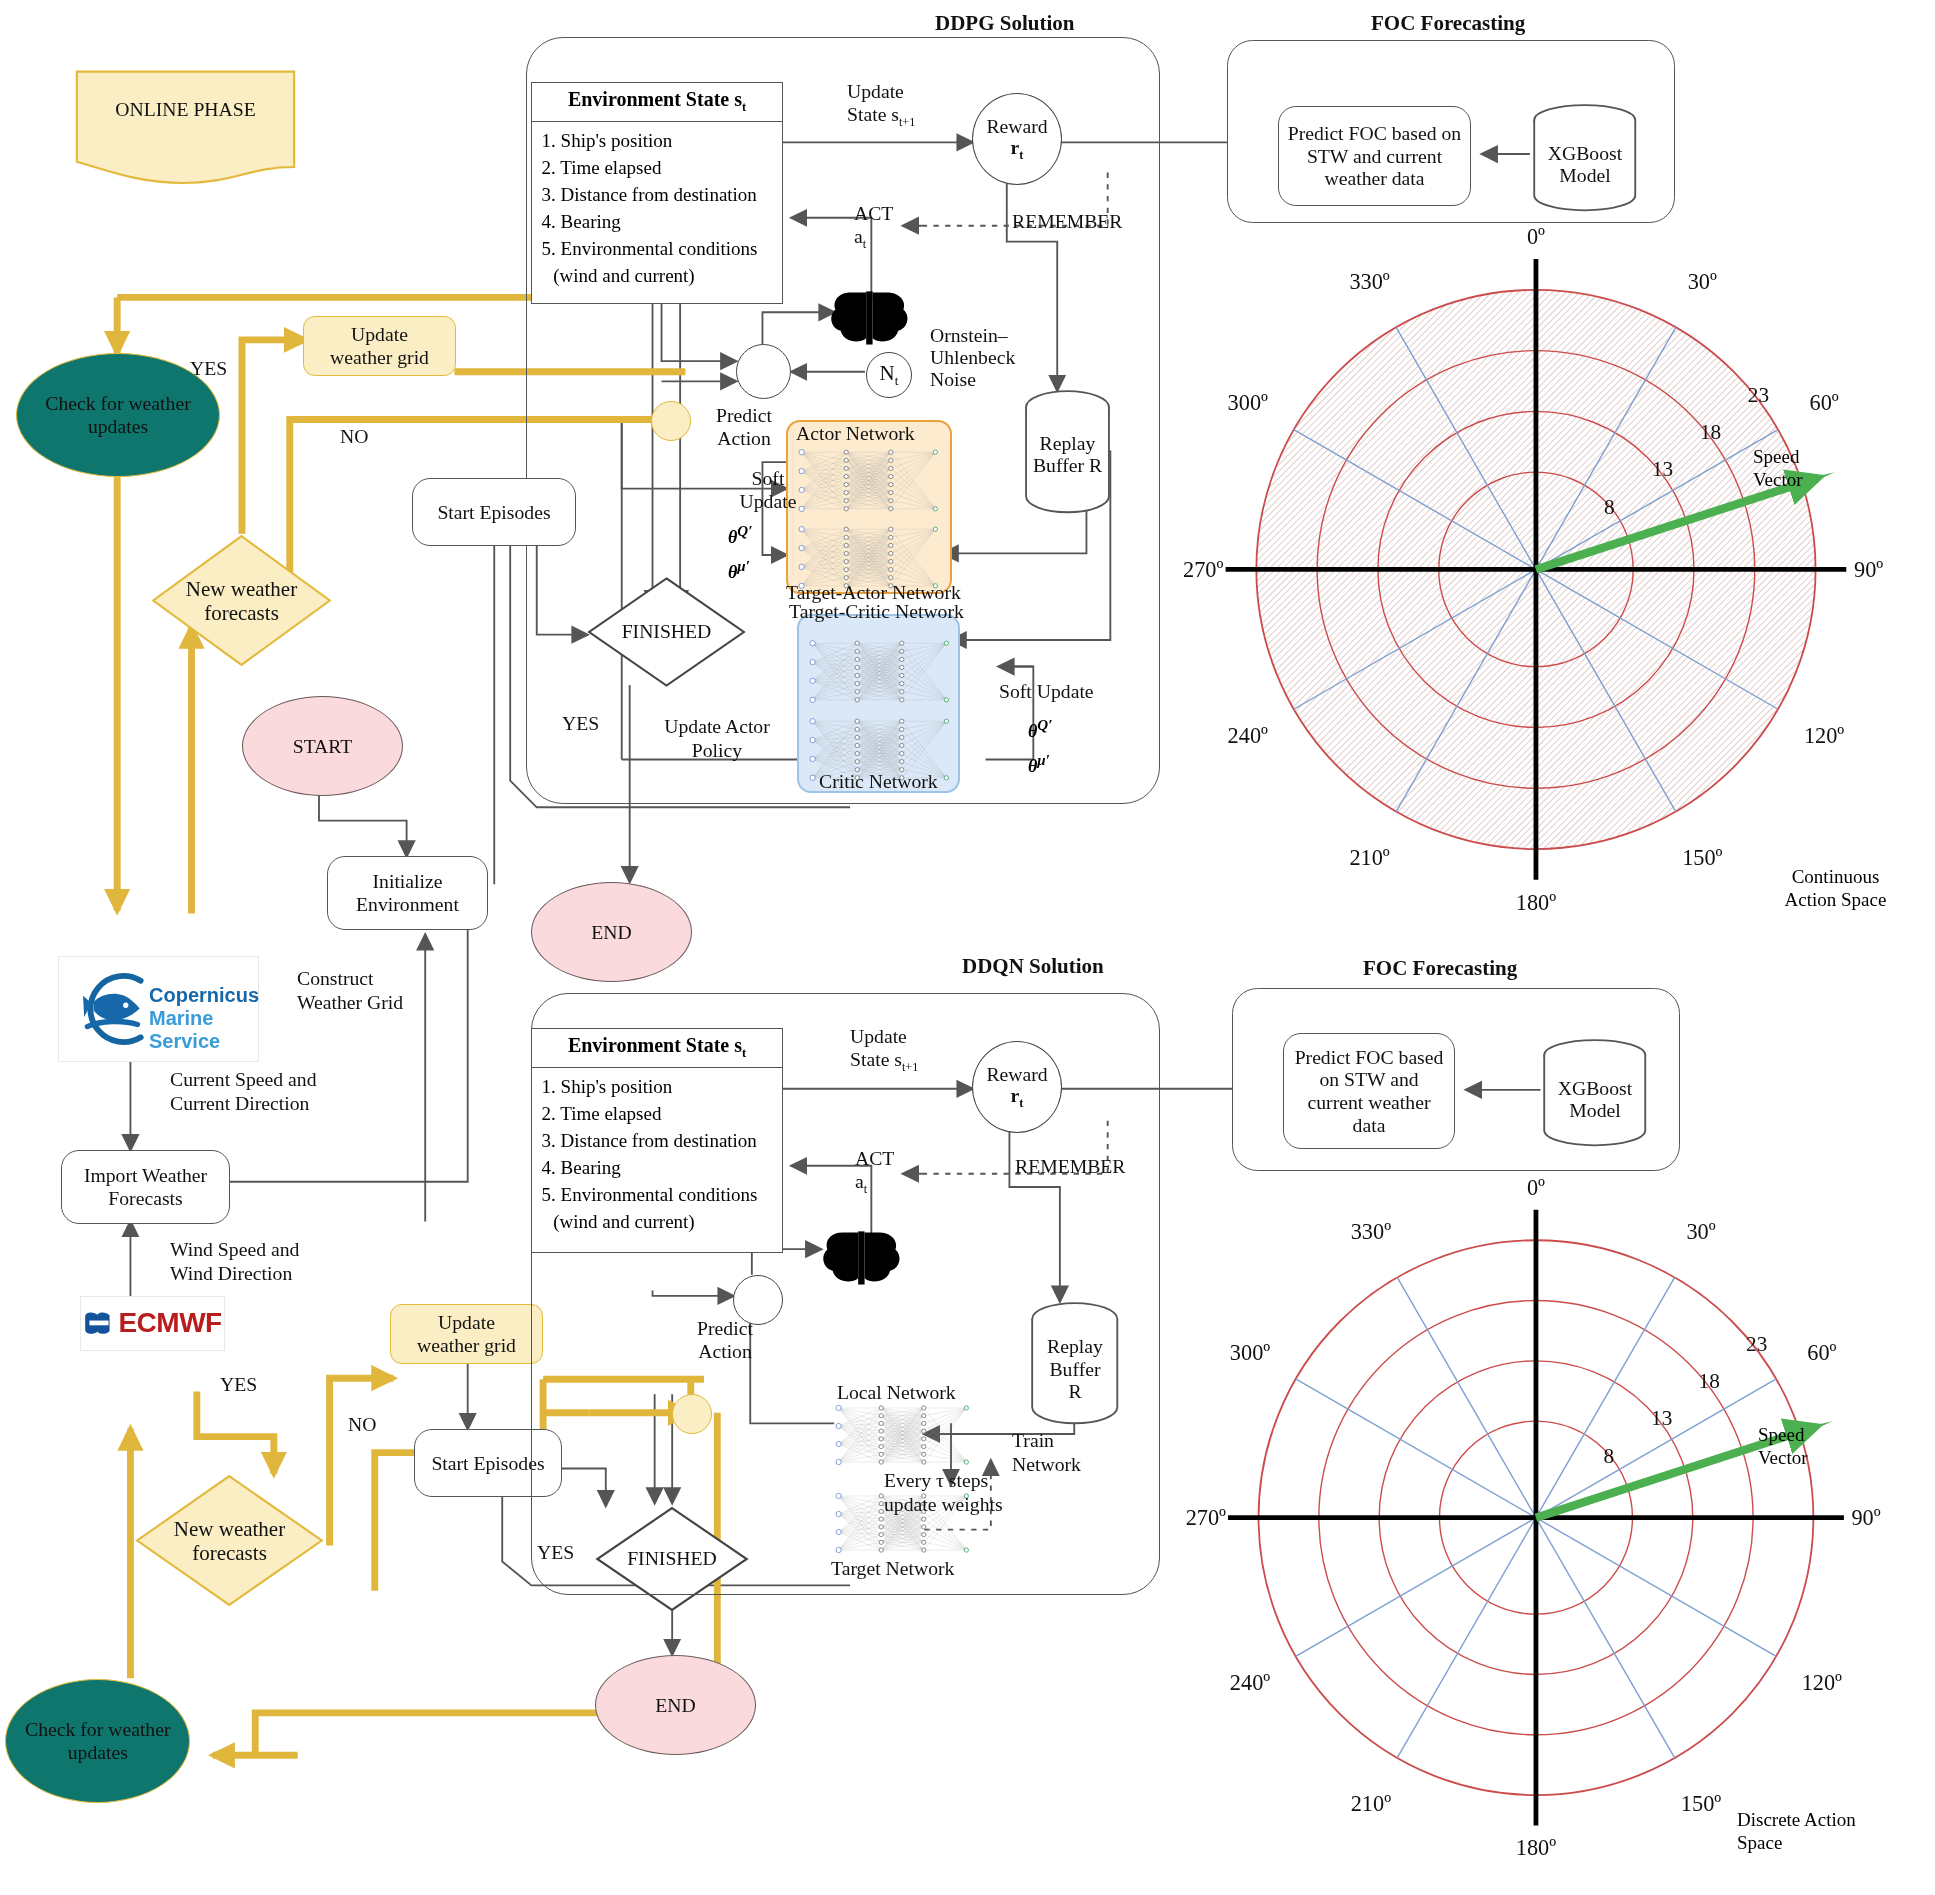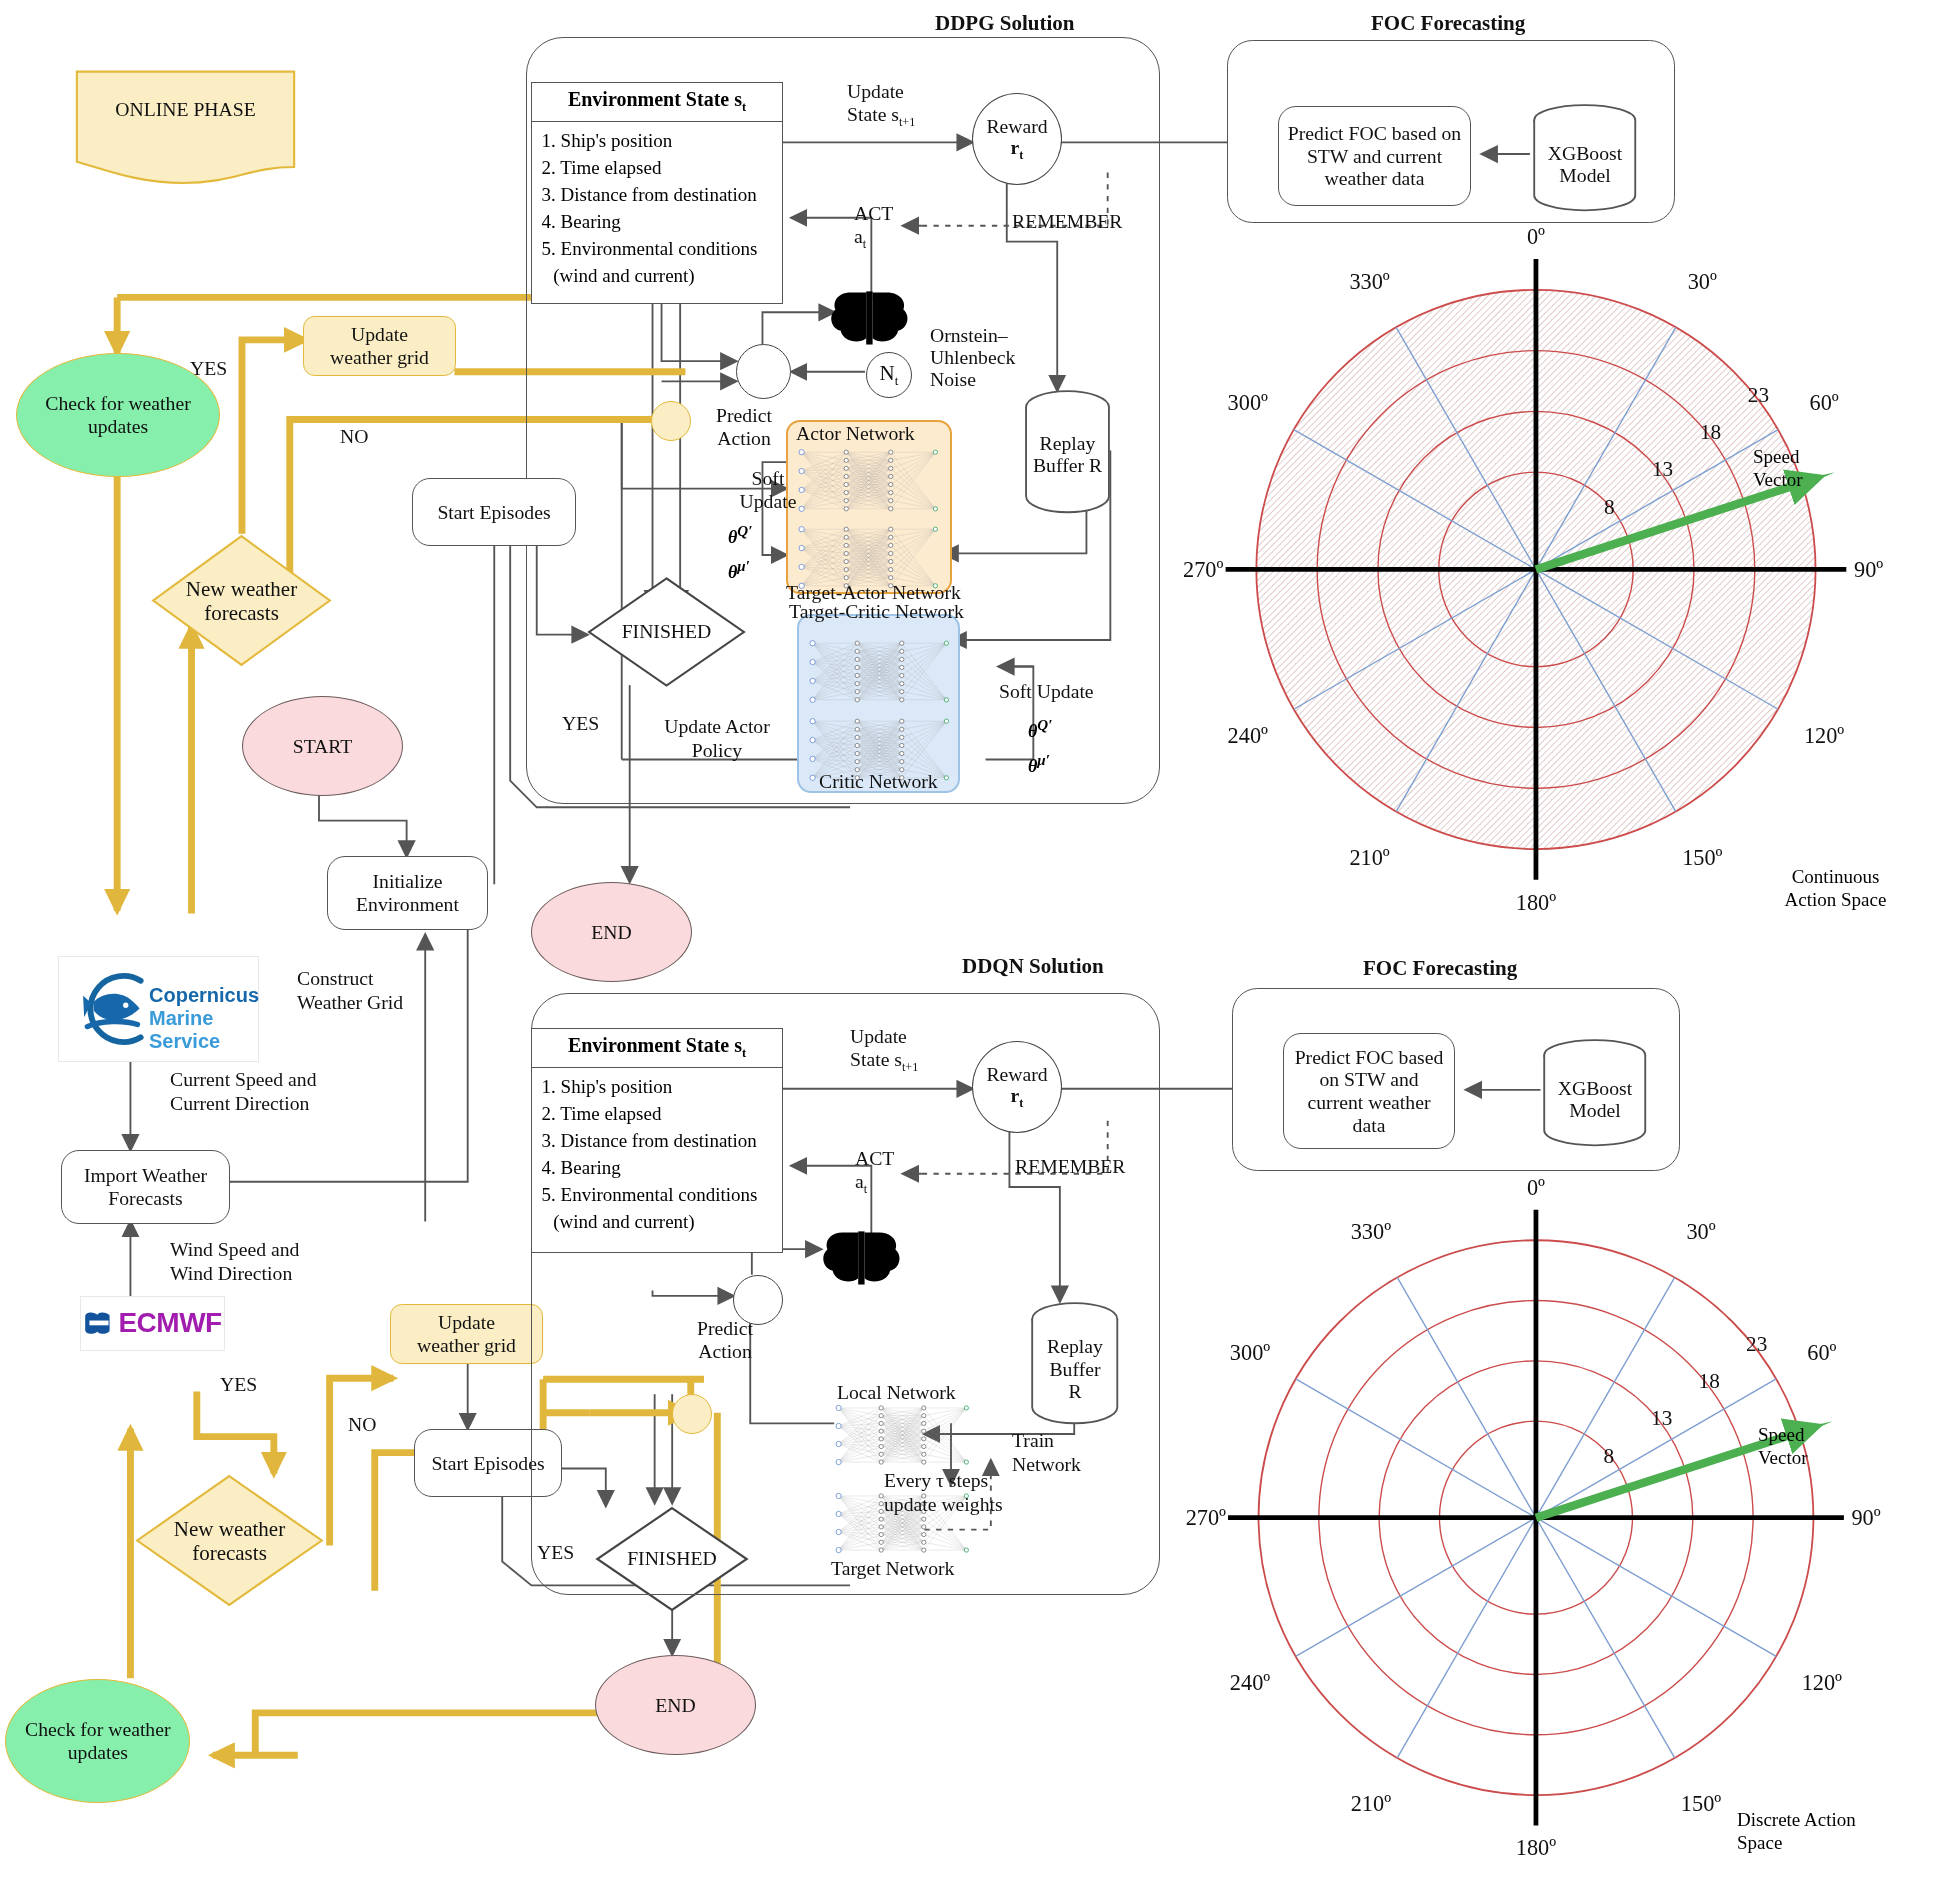--- a/index.html
+++ b/index.html
@@ -11,21 +11,21 @@
   
   .sect-title{font-weight:bold;font-size:21px;color:#111;white-space:nowrap;}
   .lbl{font-size:19.7px;color:#111;white-space:nowrap;}
   .lbl-sm{font-size:21px;color:#111;white-space:nowrap;}
 
   .roundbox{border:1.6px solid #555;border-radius:18px;background:#fff;}
   .bigpanel{border:1.6px solid #555;border-radius:37px;background:transparent;}
   .sqbox{border:1.6px solid #555;background:#fff;}
 
   .yellowbox{background:#fbeec4;border:1.6px solid #e2b93b;border-radius:11.7px;}
-  .yellowcirc{background:#86efac;border:1.6px solid #e2b93b;border-radius:50%;}
+  .yellowcirc{background:#0f766e;border:1.6px solid #e2b93b;border-radius:50%;}
   .pinkell{background:#fadadd;border:1.6px solid #6b5b5b;border-radius:50%;}
   .whitecirc{background:#fff;border:1.6px solid #444;border-radius:50%;}
   .dotc{background:#fbeec4;border:1.6px solid #e2b93b;border-radius:50%;}
 
   .logo-box{background:#fff;border:1.1px solid #e8e8e8;}
 
   svg{overflow:visible;}
   .stroke{stroke:#555;stroke-width:3.5;fill:none;}
   .strokeY{stroke:#e0b73c;stroke-width:13;fill:none;stroke-linejoin:miter;}
   .dash{stroke:#555;stroke-width:3.5;fill:none;stroke-dasharray:10 12;}
@@ -926,21 +926,21 @@
     <div>Wind Speed and</div>
     <div>Wind Direction</div>
   </div>
 
   <div class="abs logo-box ctr" style="left:80px;top:1296px;width:143px;height:53px;">
     <svg style="width:33px;height:24.4px;margin-right:2.1px;" viewBox="0 0 62 46" width="33" height="24.4">
       <path d="M4,10 C4,2 20,0 28,8 L28,38 C20,46 4,44 4,36 Z" fill="#13539b"></path>
       <path d="M26,10 C26,2 42,0 50,8 L50,38 C42,46 26,44 26,36 Z" fill="#13539b"></path>
       <rect x="12" y="18" width="36" height="9" fill="#fff"></rect>
     </svg>
-    <span style="color:#a21caf;font-family:'Liberation Sans',sans-serif;font-weight:bold;font-size:28px;letter-spacing:-0.5px;">ECMWF</span>
+    <span style="color:#b91c1c;font-family:'Liberation Sans',sans-serif;font-weight:bold;font-size:28px;letter-spacing:-0.5px;">ECMWF</span>
   </div>
 
   <div class="abs yellowbox ctr" style="left:390px;top:1304px;width:151px;height:58px;">
     <span class="lbl" style="white-space:normal;width:122px;">Update weather grid</span>
   </div>
   <div class="abs lbl" style="left:220px;top:1373px;">YES</div>
   <div class="abs lbl" style="left:348px;top:1413px;">NO</div>
 
   <div class="abs" style="left:135px;top:1474px;width:189px;height:133px;">
     <svg style="width:189px;height:133px;" viewBox="0 0 355 250" width="189" height="133">

